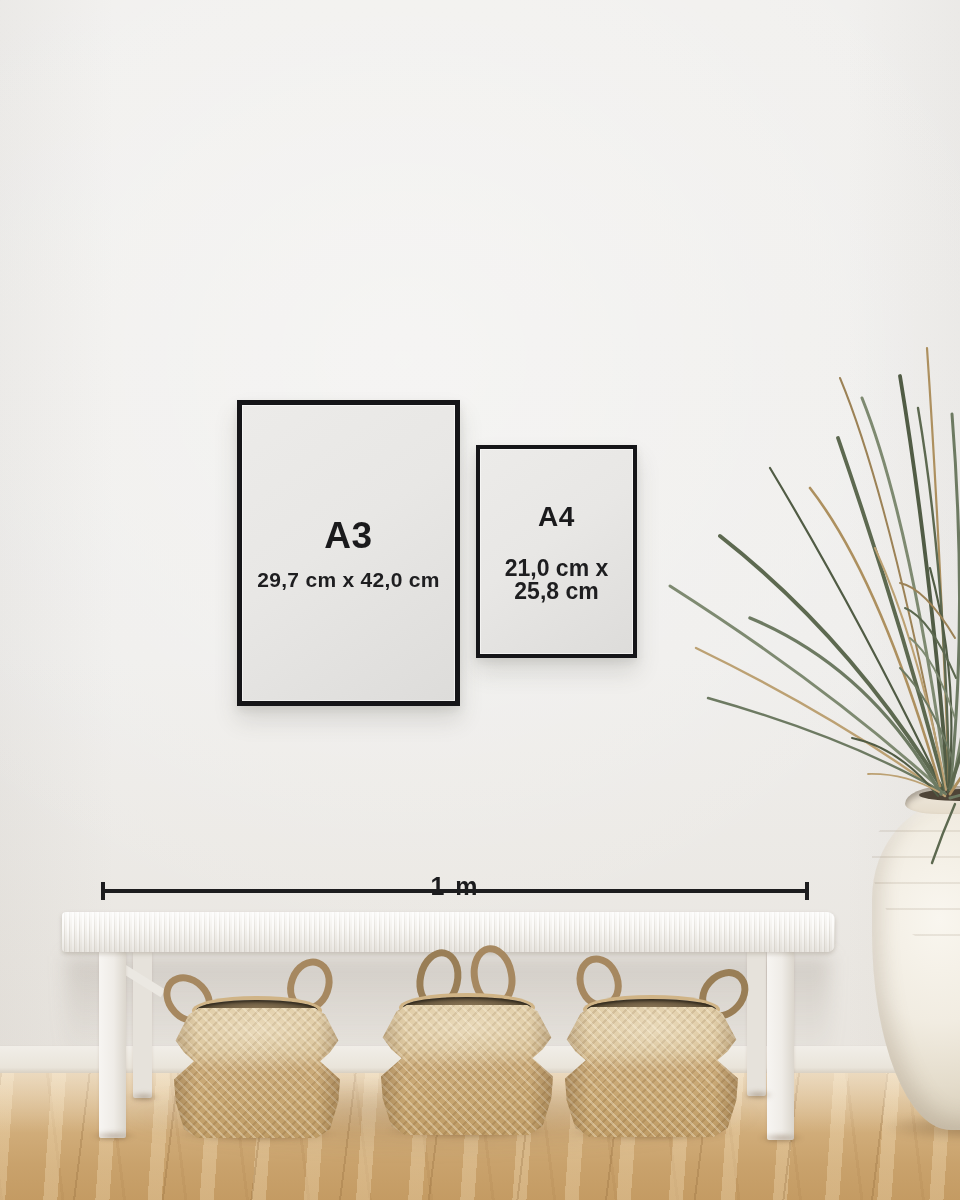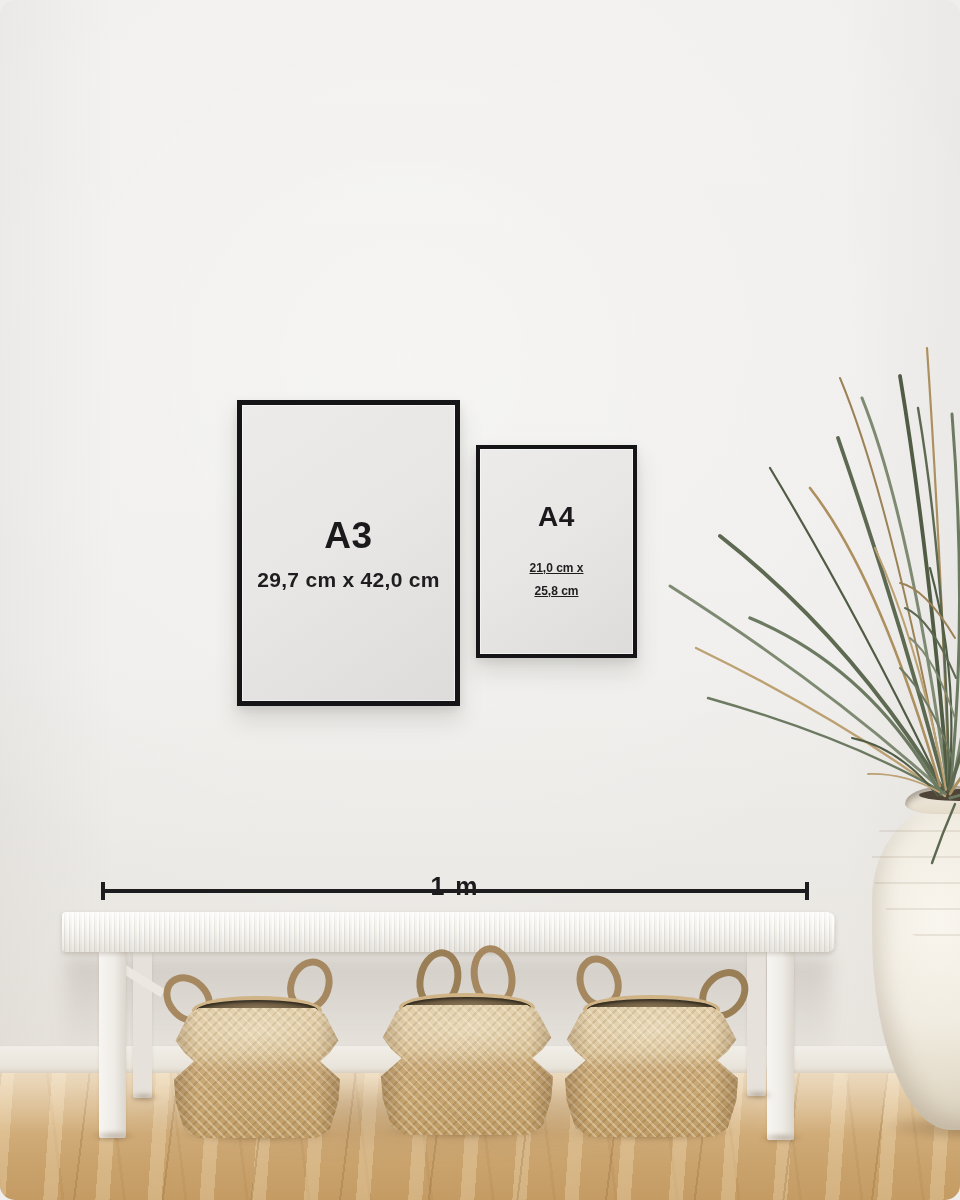--- a/index.html
+++ b/index.html
@@ -1,20 +1,20 @@
 <!DOCTYPE html>
 <html><head>
 <meta charset="utf-8">
 <style>
   * { box-sizing: border-box; margin: 0; padding: 0; }
   html,body { width:960px; height:1200px; }
   body { font-family: "Liberation Sans", sans-serif; background:#efeeec; }
 
   .scene { position:relative; width:960px; height:1200px; overflow:hidden;
-           background: linear-gradient(180deg,#f1f0ee 0%, #efeeec 55%, #eae7e2 80%, #e6e1da 100%); border-radius: 15px; }
+           background: linear-gradient(180deg,#f1f0ee 0%, #efeeec 55%, #eae7e2 80%, #e6e1da 100%); }
 
   
   .wall-vignette { position:absolute; inset:0;
     background: radial-gradient(120% 90% at 42% 30%, rgba(255,255,255,0.35) 0%, rgba(255,255,255,0) 55%),
                 linear-gradient(90deg, rgba(120,110,100,0.06) 0%, rgba(0,0,0,0) 12% 88%, rgba(120,110,100,0.05) 100%); }
   .bench-wall-shadow { position:absolute; left:66px; top:956px; width:764px; height:112px;
     background: linear-gradient(180deg, rgba(125,113,100,0.22) 0%, rgba(125,113,100,0.05) 70%, rgba(125,113,100,0) 100%);
     filter: blur(9px); }
   .baseboard { position:absolute; left:0; top:1046px; width:960px; height:27px;
     background: linear-gradient(180deg,#f1eee8 0%, #e9e4da 80%, #d9d1c3 100%);
@@ -35,21 +35,21 @@
     background: linear-gradient(145deg,#ecebe9 0%, #e8e7e5 45%, #dddcda 100%);
     border:5px solid #151518;
     box-shadow: 0 14px 22px rgba(70,64,56,0.15), 0 4px 8px rgba(70,64,56,0.10), inset 0 0 0 1px rgba(255,255,255,0.55); }
   .frame-a3 { left:237px; top:400px; width:223px; height:306px; }
   .frame-a4 { left:476px; top:445px; width:161px; height:213px; border-width:4px; }
   .frame-label { color:#1a1a1c; font-weight:800; letter-spacing:0.5px; }
   .frame-dims  { color:#1e1e20; font-weight:700; text-align:center; }
   .frame-a3 .frame-label { font-size:37px; }
   .frame-a3 .frame-dims  { font-size:21px; margin-top:11px; letter-spacing:0.3px;text-align:right; }
   .frame-a4 .frame-label { font-size:28px; }
-  .frame-a4 .frame-dims  { font-size:12px; margin-top:24px; line-height:23px;text-decoration:underline; }
+  .frame-a4 .frame-dims  { font-size:23px; margin-top:24px; line-height:23px; }
 
   
   .scale-bar { position:absolute; left:101px; top:840px; width:708px; height:58px; }
   .sb-label { position:absolute; left:0; width:100%; top:0; text-align:center;
     font-size:25px; font-weight:700; color:#1b1b1d; letter-spacing:2px;margin-top:32px; }
   .sb-line { position:absolute; left:0; top:49px; width:708px; height:4px; background:#1d1d1f; }
   .sb-tick { position:absolute; top:-7px; width:4px; height:18px; background:#1d1d1f; }
   .sb-tick.left { left:0; } .sb-tick.right { right:0; }
 
   

